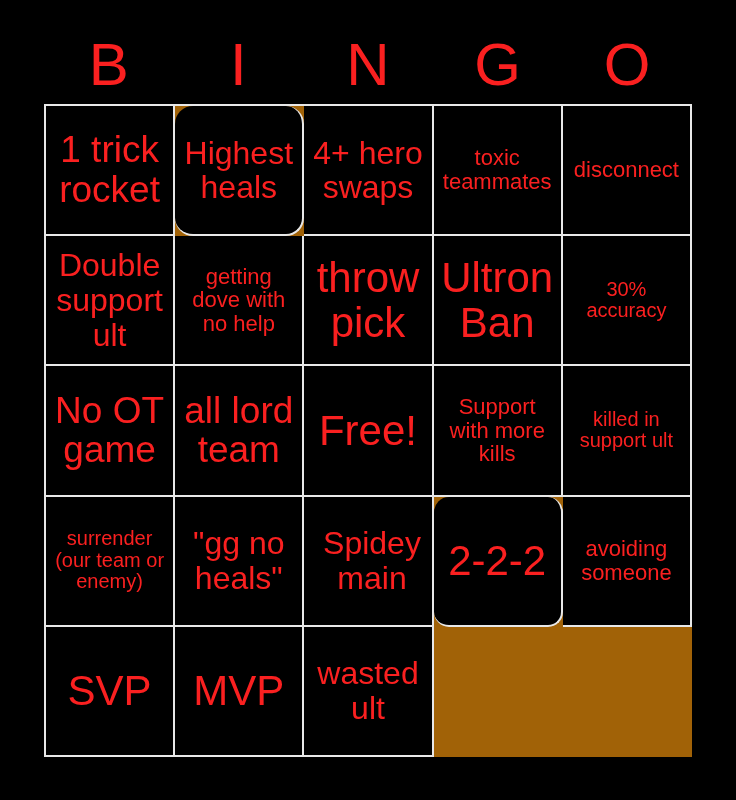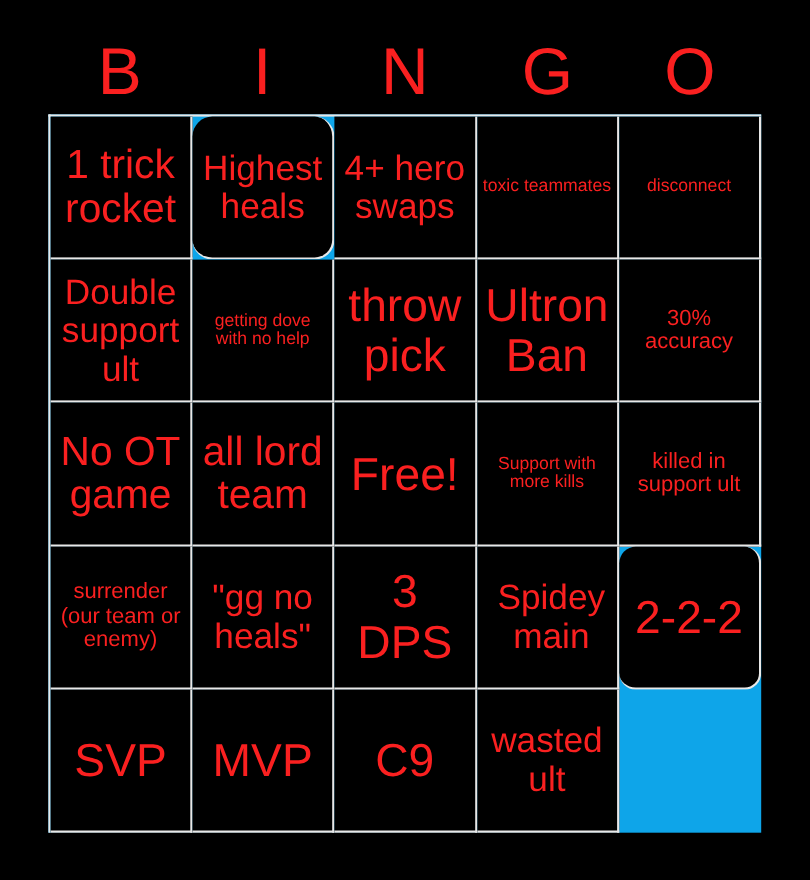--- a/index.html
+++ b/index.html
@@ -46,21 +46,21 @@
     left: 44px;
     top: 104px;
     width: 648px;
     height: 653px;
     border-top: 2px solid #e8e8e8;
     border-left: 2px solid #e8e8e8;
     box-sizing: border-box;
     display: grid;
     grid-template-columns: repeat(5, 1fr);
     grid-template-rows: repeat(5, 1fr);
-    background: #0ea5e9;
+    background: #a16207;
   }
   .cell {
     border-right: 2px solid #e8e8e8;
     border-bottom: 2px solid #e8e8e8;
     box-sizing: border-box;
     display: flex;
     align-items: center;
     justify-content: center;
     text-align: center;
     padding: 2px 4px;
@@ -72,21 +72,21 @@
     line-height: 1.08;
     display: block;
     width: 100%;
     word-wrap: break-word;
   }
   
   .fs-xl  { font-size: 42px; }
   .fs-lg  { font-size: 37px; }
   .fs-md  { font-size: 32px; }
   .fs-sm  { font-size: 20px; }
-  .fs-xs  { font-size: 16px; }
+  .fs-xs  { font-size: 22px; }
   .fs-xxs { font-size: 20px; }
 </style>
 </head>
 <body style="background: rgb(0, 0, 0);">
 
 <div id="card" style="background: rgb(0, 0, 0);">
 
   <div id="header-row">
     <div class="header-letter" style="color: rgb(250, 32, 32);">B</div>
     <div class="header-letter" style="color: rgb(250, 32, 32);">I</div>
@@ -140,36 +140,33 @@
       </div>
       <div class="cell" style="border-right-color: rgb(232, 232, 232); border-bottom-color: rgb(232, 232, 232);">
         <span class="cell-text fs-sm" style="color: rgb(250, 32, 32);">killed in support ult</span>
       </div>
       <div class="cell" style="border-right-color: rgb(232, 232, 232); border-bottom-color: rgb(232, 232, 232);">
         <span class="cell-text fs-xxs" style="color: rgb(250, 32, 32);">surrender (our team or enemy)</span>
       </div>
       <div class="cell" style="border-right-color: rgb(232, 232, 232); border-bottom-color: rgb(232, 232, 232);">
         <span class="cell-text fs-md" style="color: rgb(250, 32, 32);">"gg no heals"</span>
       </div>
-      <div class="cell" style="border-right-color: rgb(232, 232, 232); border-bottom-color: rgb(232, 232, 232);">
-        <span class="cell-text fs-xl" style="color: rgb(250, 32, 32);">3 DPS</span>
-      </div>
       <div class="cell" style="border-right-color: rgb(232, 232, 232); border-bottom-color: rgb(232, 232, 232); padding-left: 12px;">
         <span class="cell-text fs-md" style="color: rgb(250, 32, 32);">Spidey main</span>
       </div>
       <div class="cell" style="border-right-color: rgb(232, 232, 232); border-bottom-color: rgb(232, 232, 232); border-radius: 15px;">
         <span class="cell-text fs-xl" style="color: rgb(250, 32, 32);">2-2-2</span>
       </div>
       <div class="cell" style="border-right-color: rgb(232, 232, 232); border-bottom-color: rgb(232, 232, 232);">
+        <span class="cell-text fs-xs" style="color: rgb(250, 32, 32);">avoiding someone</span>
+      </div>
+      <div class="cell" style="border-right-color: rgb(232, 232, 232); border-bottom-color: rgb(232, 232, 232);">
         <span class="cell-text fs-xl" style="color: rgb(250, 32, 32);">SVP</span>
       </div>
       <div class="cell" style="border-right-color: rgb(232, 232, 232); border-bottom-color: rgb(232, 232, 232);">
         <span class="cell-text fs-xl" style="color: rgb(250, 32, 32);">MVP</span>
-      </div>
-      <div class="cell" style="border-right-color: rgb(232, 232, 232); border-bottom-color: rgb(232, 232, 232);">
-        <span class="cell-text fs-xl" style="color: rgb(250, 32, 32);">C9</span>
       </div>
       <div class="cell" style="border-right-color: rgb(232, 232, 232); border-bottom-color: rgb(232, 232, 232);">
         <span class="cell-text fs-md" style="color: rgb(250, 32, 32);">wasted ult</span>
       </div>
     </div>
 
 </div>
 
 </body></html>

